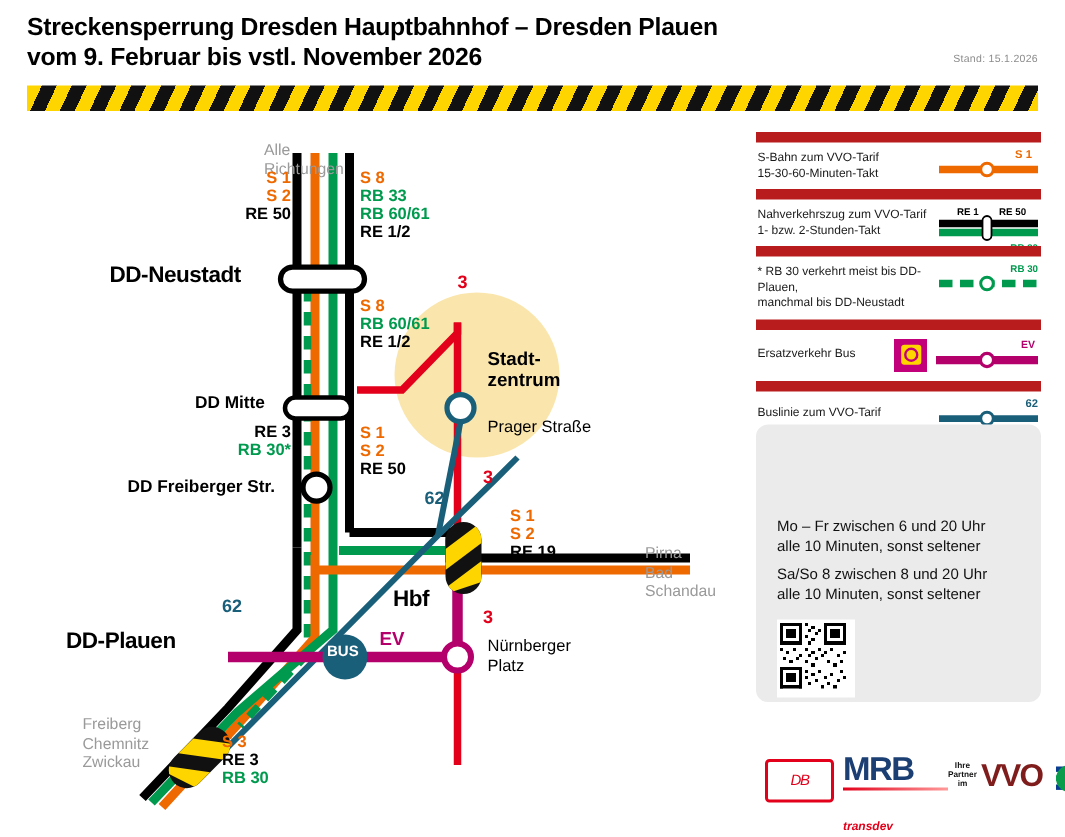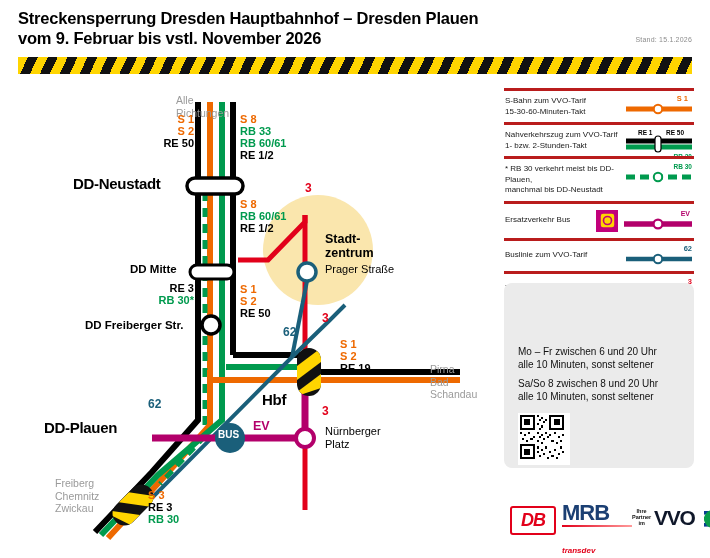--- a/index.html
+++ b/index.html
@@ -46,21 +46,21 @@
   .ln-red{color:#e2001a;}
   .ln-teal{color:#1a5f7a;}
   .ln-magenta{color:#b3006b;}
   .lstack{font-size:11px;line-height:12px;font-weight:bold;white-space:pre-line;}
   .zent{font-size:12.5px;font-weight:bold;line-height:13.5px;white-space:pre-line;}
   .prager{font-size:11px;font-weight:normal;color:#000;}
 
   
   .legend{position:absolute;left:504px;top:88px;width:190px;}
   .lrow{
-    position:relative;border-top:3px solid #b91c1c;
+    position:relative;border-top:7px solid #b91c1c;
     min-height:30px;display:flex;align-items:center;
   }
   .lrow:last-child{border-bottom:1px solid #d8d8d8;}
   .ltext{font-size:8px;line-height:10.5px;color:#1a1a1a;white-space:pre-line;
          padding:5px 0 5px 1px;max-width:118px;}
   .lsym{position:absolute;right:0;top:0;bottom:0;width:72px;}
 
   
   .infobox{
     position:absolute;left:504px;top:283px;width:190px;height:185px;
@@ -72,29 +72,29 @@
   }
   .ib-p1{position:absolute;left:14px;top:62px;width:172px;font-size:10px;line-height:13px;white-space:pre-line;color:#111;}
   .ib-p2{position:absolute;left:14px;top:94px;width:172px;font-size:10px;line-height:13px;white-space:pre-line;color:#111;}
   .qr{position:absolute;left:14px;top:130px;width:48px;height:48px;background:#fff;padding:2px;}
 
   
   .logos{position:absolute;left:504px;top:500px;width:195px;height:40px;}
   .db{
     position:absolute;left:6px;top:6px;width:42px;height:25px;
     border:2.5px solid #e2001a;border-radius:3px;background:#fff;
-    color:#e2001a;font-weight:bold;font-size:18px;font-style:italic;
+    color:#e2001a;font-weight:normal;font-size:10px;font-style:italic;
     display:flex;align-items:center;justify-content:center;letter-spacing:-1px;
   }
   .mrb{position:absolute;left:58px;top:2px;width:70px;}
   .mrb-t{color:#1b3f73;font-weight:bold;font-size:22px;letter-spacing:-1px;line-height:22px;}
   .mrb-rule{height:1.5px;background:linear-gradient(90deg,#e2001a,#ff9a9a);margin-top:1px;}
   .mrb-sub{color:#e2001a;font-size:8px;font-weight:bold;font-style:italic;margin-top:19px;}
   .partner{position:absolute;left:128px;top:8px;font-size:5.5px;font-weight:bold;line-height:6px;color:#111;text-align:center;white-space:pre-line;}
-  .vvo{position:absolute;left:150px;top:6px;font-weight:bold;font-size:21px;letter-spacing:-1.2px;color:#0f172a;line-height:24px;}
+  .vvo{position:absolute;left:150px;top:6px;font-weight:bold;font-size:21px;letter-spacing:-1.2px;color:#7f1d1d;line-height:24px;}
 </style>
 </head>
 <body>
 
 <div class="root">
 
   <div class="header">
     <div class="title-line">Streckensperrung Dresden Hauptbahnhof – Dresden Plauen</div>
     <div class="title-line">vom 9. Februar bis vstl. November 2026</div>
     <div class="stand">Stand: 15.1.2026</div>
@@ -223,21 +223,21 @@
 
     <div class="mlabel lstack" style="left:240px;top:203px;"><span class="ln-orange">S 1
 S 2
 </span><span class="ln-black">RE 50</span></div>
 
     <div class="mlabel stn-mid" style="left:85px;top:239px;">DD Freiberger Str.</div>
 
     <div class="mlabel zent" style="left:325px;top:153px;">Stadt-
 zentrum</div>
 
-    <div class="mlabel prager" style="left:325px;top:184px;font-weight:normal;text-align:center;">Prager Straße</div>
+    <div class="mlabel prager" style="left:325px;top:200px;font-weight:normal;text-align:center;">Prager Straße</div>
 
     <div class="mlabel ln-red" style="left:305px;top:102px;font-size:12px;">3</div>
     <div class="mlabel ln-red" style="left:322px;top:232px;font-size:12px;">3</div>
     <div class="mlabel ln-red" style="left:322px;top:325px;font-size:12px;">3</div>
 
     <div class="mlabel ln-teal" style="left:283px;top:246px;font-size:12px;">62</div>
     <div class="mlabel ln-teal" style="left:148px;top:318px;font-size:12px;">62</div>
 
     <div class="mlabel lstack" style="left:340px;top:258px;"><span class="ln-orange">S 1
 S 2

